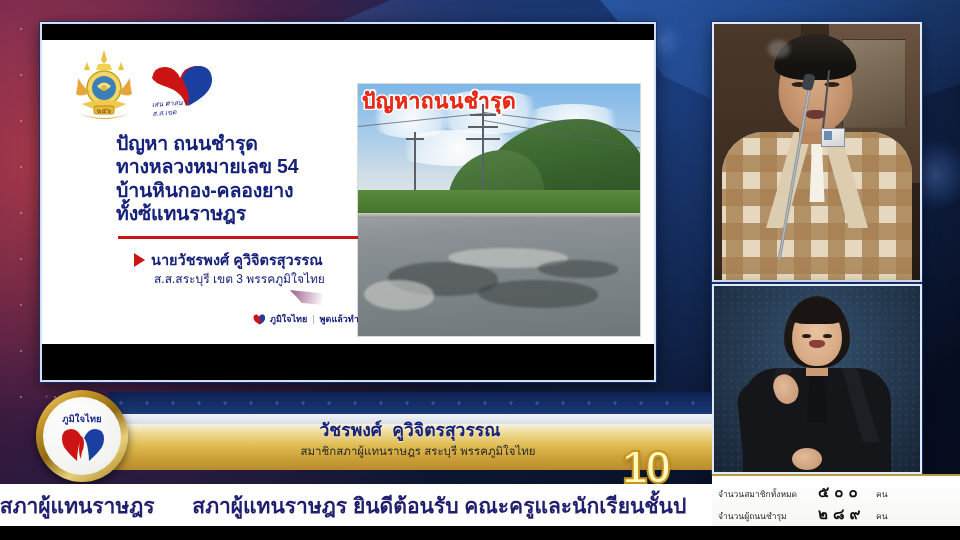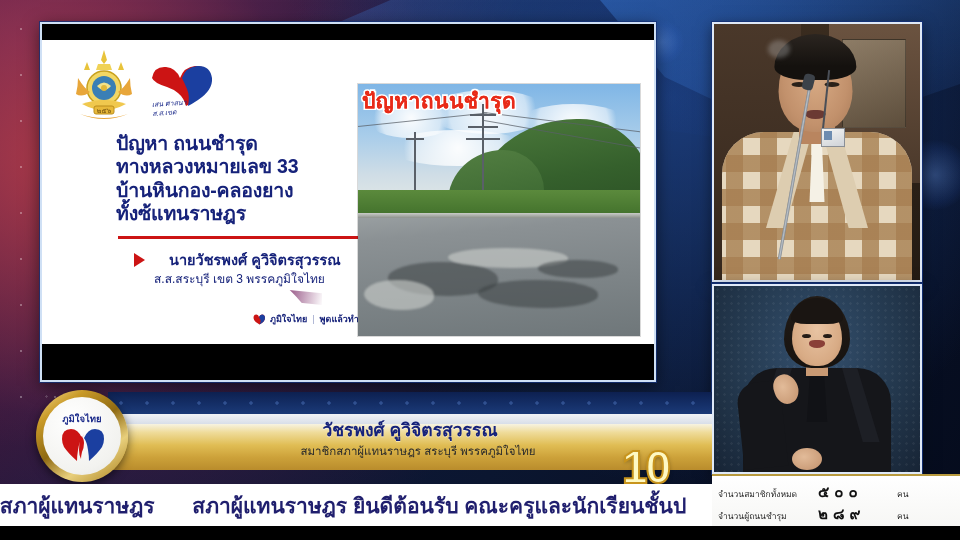--- a/index.html
+++ b/index.html
@@ -108,21 +108,21 @@
     position: absolute; left: 74px; top: 92px; width: 330px;
     color: #16227a; font-weight: bold; font-size: 19.5px; line-height: 1.20;
     letter-spacing: -0.2px;
   }
   .slide-rule {
     position: absolute; left: 76px; top: 196px; width: 250px; height: 3px;
     background: #cc1414;
   }
   .speaker-row {
     position: absolute; left: 92px; top: 208px; width: 300px;
-    display: flex; align-items: center; gap: 24px;
+    display: flex; align-items: center; gap: 6px;
   }
   .tri {
     width: 0; height: 0;
     border-left: 11px solid #cc1414;
     border-top: 7px solid transparent;
     border-bottom: 7px solid transparent;
     flex: 0 0 auto;
   }
   .speaker-name {
     color: #16227a; font-weight: bold; font-size: 14.5px; white-space: nowrap;
@@ -404,21 +404,21 @@
   }
   .count-row {
     display: flex; align-items: baseline; gap: 0; height: 22px;
     font-size: 8.5px; color: #232323;
   }
   .count-label { width: 92px; text-align: left; padding-right: 8px; white-space: nowrap; }
   .count-value {
     font-size: 15px; font-weight: bold; color: #111; letter-spacing: 5px;
     min-width: 58px; text-align: left; font-family: "DejaVu Sans", sans-serif;
   }
-  .count-unit { font-size: 8.5px; color: #232323; margin-left: 21px; }
+  .count-unit { font-size: 8.5px; color: #232323; margin-left: 0; }
 
   
   .lower-third {
     position: absolute; left: 108px; top: 392px; width: 604px; height: 78px;
     overflow: hidden;
   }
   .lt-top {
     position: absolute; left: 0; top: 0; width: 100%; height: 22px;
     background: linear-gradient(180deg, #0d2050 0%, #132c63 45%, #1b3a78 100%);
   }
@@ -433,20 +433,21 @@
     background: linear-gradient(180deg, #f2f4f7, #d8dee8);
   }
   .lt-gold {
     position: absolute; left: 0; top: 32px; width: 100%; height: 46px;
     background: linear-gradient(180deg, #f7f3e2 0%, #efdc9b 18%, #e0bd54 46%, #cda23a 72%, #b98c2c 100%);
   }
   .lt-name {
     position: absolute; left: 0; top: 24px; width: 100%;
     text-align: center; font-size: 17.5px; font-weight: bold; color: #16227a;
     text-shadow: 0 1px 0 rgba(255,255,255,.5);
+    font-family: Liberation Mono, monospace;
   }
   .lt-sub {
     position: absolute; left: 8px; top: 50px; width: 100%;
     text-align: center; font-size: 11.5px; color: #2b2b2b;
   }
 
   
   .medallion {
     position: absolute; left: 36px; top: 390px; width: 92px; height: 92px;
     border-radius: 50%;
@@ -557,21 +558,21 @@
           <path d="M40 14 q4 -11 15 -12 q13 -1 15 12 q1 12 -14 22 q-6 4 -10 6 q2 -10 -1 -17 q-3 -7 -5 -11z" fill="#1b3fa0"></path>
         </svg>
         <div class="tagline">
           <span>เสน ศาสนา</span><br>
           <span>ส.ส.เขต</span>
         </div>
       </div>
 
       <div class="slide-title">
         <div>ปัญหา ถนนชำรุด</div>
-        <div>ทางหลวงหมายเลข 33</div>
+        <div>ทางหลวงหมายเลข 54</div>
         <div>บ้านหินกอง-คลองยาง</div>
         <div>ทั้งซ้แทนราษฎร</div>
       </div>
       <div class="slide-rule"></div>
 
       <div class="speaker-row">
         <div class="tri"></div>
         <div class="speaker-name">นายวัชรพงศ์ คูวิจิตรสุวรรณ</div>
       </div>
       <div class="speaker-sub">ส.ส.สระบุรี เขต 3 พรรคภูมิใจไทย</div>

